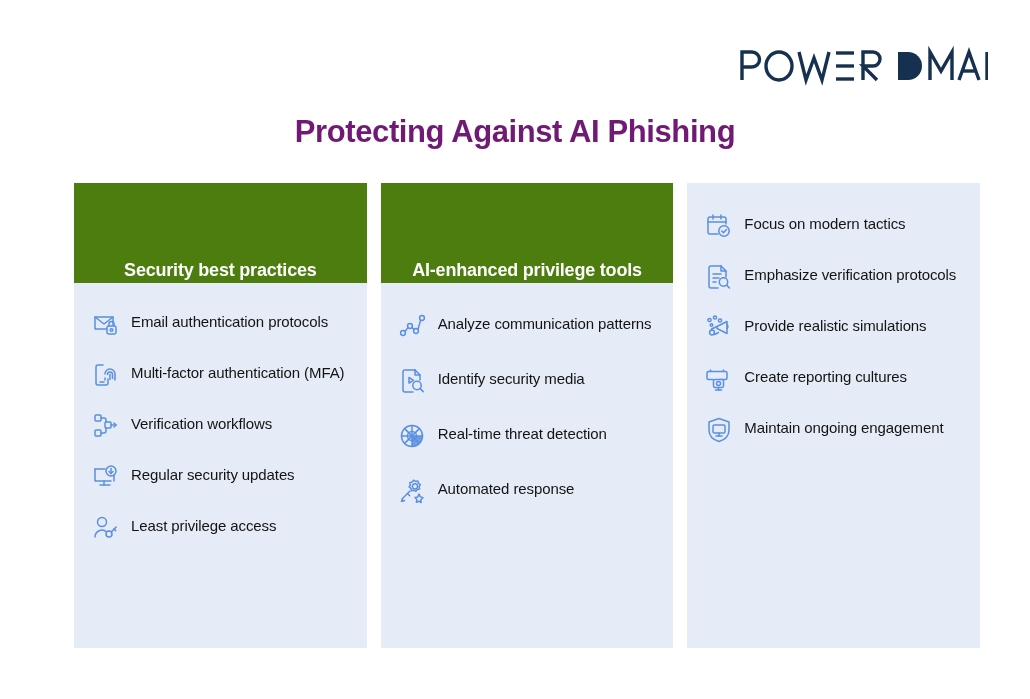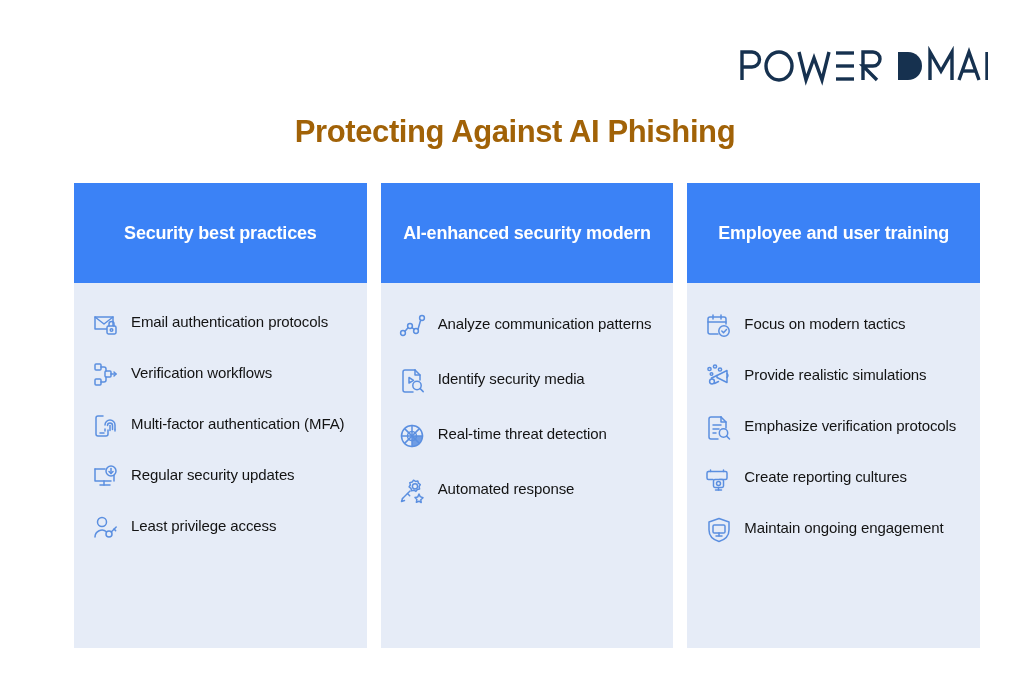--- a/index.html
+++ b/index.html
@@ -29,21 +29,21 @@
   
   .page-title {
     position: absolute;
     top: 114px;
     left: 0;
     width: 1030px;
     text-align: center;
     font-size: 31px;
     font-weight: 700;
     letter-spacing: -0.4px;
-    color: #a16207;
+    color: #701a75;
     font-family: "Liberation Sans", sans-serif;
   }
 
   
   .columns {
     position: absolute;
     top: 183px;
     left: 74px;
     width: 906px;
     height: 465px;
@@ -51,24 +51,24 @@
     gap: 14px;
   }
   .card {
     flex: 1 1 0;
     display: flex;
     flex-direction: column;
     background: #e6ecf7;
     overflow: hidden;
   }
   .card-header {
-    background: #3b82f6;
+    background: #4d7c0f;
     height: 100px;
     display: flex;
-    align-items: center;
+    align-items: flex-end;
     justify-content: center;
     padding: 0 16px;
     box-sizing: border-box;
   }
   .card-header-text {
     color: #ffffff;
     font-size: 18px;
     font-weight: 700;
     text-align: center;
     line-height: 25px;
@@ -165,45 +165,45 @@
             <path d="M17 16v-2a2.5 2.5 0 0 1 5 0v2"></path>
             <circle cx="19.5" cy="20" r="1.3"></circle>
           </svg>
         </span>
         <span class="item-label">Email authentication protocols</span>
       </div>
 
       <div class="item">
         <span class="item-icon">
           <svg viewBox="0 0 28 28" fill="none" stroke="#5b8fe0" stroke-width="1.5" stroke-linecap="round" stroke-linejoin="round">
+            <path d="M11 4H6a2 2 0 0 0-2 2v16a2 2 0 0 0 2 2h8a2 2 0 0 0 2-2v-4"></path>
+            <path d="M8 21h4"></path>
+            <path d="M13 13a5 5 0 0 1 10 0v4"></path>
+            <path d="M15.5 13.5a2.5 2.5 0 0 1 5 0v4"></path>
+            <path d="M18 13.5v5"></path>
+            <path d="M13 17v2"></path>
+            <path d="M23 17.5v1.5"></path>
+          </svg>
+        </span>
+        <span class="item-label">Multi-factor authentication (MFA)</span>
+      </div>
+
+      <div class="item">
+        <span class="item-icon">
+          <svg viewBox="0 0 28 28" fill="none" stroke="#5b8fe0" stroke-width="1.5" stroke-linecap="round" stroke-linejoin="round">
             <rect x="3" y="3" width="6" height="6" rx="1"></rect>
             <rect x="3" y="18" width="6" height="6" rx="1"></rect>
             <rect x="13" y="10" width="6" height="6" rx="1"></rect>
             <path d="M9 6h3a2 2 0 0 1 2 2v2"></path>
             <path d="M9 21h3a2 2 0 0 0 2-2v-3"></path>
             <path d="M19 13h5"></path>
             <path d="M22 11l2 2-2 2"></path>
           </svg>
         </span>
         <span class="item-label">Verification workflows</span>
-      </div>
-
-      <div class="item">
-        <span class="item-icon">
-          <svg viewBox="0 0 28 28" fill="none" stroke="#5b8fe0" stroke-width="1.5" stroke-linecap="round" stroke-linejoin="round">
-            <path d="M11 4H6a2 2 0 0 0-2 2v16a2 2 0 0 0 2 2h8a2 2 0 0 0 2-2v-4"></path>
-            <path d="M8 21h4"></path>
-            <path d="M13 13a5 5 0 0 1 10 0v4"></path>
-            <path d="M15.5 13.5a2.5 2.5 0 0 1 5 0v4"></path>
-            <path d="M18 13.5v5"></path>
-            <path d="M13 17v2"></path>
-            <path d="M23 17.5v1.5"></path>
-          </svg>
-        </span>
-        <span class="item-label">Multi-factor authentication (MFA)</span>
       </div>
 
 
       <div class="item">
         <span class="item-icon">
           <svg viewBox="0 0 28 28" fill="none" stroke="#5b8fe0" stroke-width="1.5" stroke-linecap="round" stroke-linejoin="round">
             <path d="M3 6h10"></path>
             <path d="M3 6v12h16"></path>
             <path d="M22 12v6"></path>
             <path d="M8 22h10"></path>
@@ -227,21 +227,21 @@
           </svg>
         </span>
         <span class="item-label">Least privilege access</span>
       </div>
 
     </div>
   </div>
 
   <div class="card">
     <div class="card-header">
-      <div class="card-header-text">AI-enhanced security modern</div>
+      <div class="card-header-text">AI-enhanced privilege tools</div>
     </div>
     <div class="card-body gap-b">
 
       <div class="item">
         <span class="item-icon">
           <svg viewBox="0 0 28 28" fill="none" stroke="#5b8fe0" stroke-width="1.5" stroke-linecap="round" stroke-linejoin="round">
             <circle cx="4" cy="21" r="2.4"></circle>
             <circle cx="11" cy="14" r="2.4"></circle>
             <circle cx="17" cy="19" r="2.4"></circle>
             <circle cx="23" cy="6" r="2.4"></circle>
@@ -293,37 +293,50 @@
             <path d="M20 17l1.2 2.6L24 20.8l-2.2 1.9.4 2.8-2.2-1.3-2.6 1 .5-2.8L16 20.4l2.8-.5z"></path>
           </svg>
         </span>
         <span class="item-label">Automated response</span>
       </div>
 
     </div>
   </div>
 
   <div class="card">
-    <div class="card-header">
-      <div class="card-header-text">Employee and user training</div>
-    </div>
     <div class="card-body gap-c">
 
       <div class="item">
         <span class="item-icon">
           <svg viewBox="0 0 28 28" fill="none" stroke="#5b8fe0" stroke-width="1.5" stroke-linecap="round" stroke-linejoin="round">
             <path d="M21 12V7a2 2 0 0 0-2-2H5a2 2 0 0 0-2 2v13a2 2 0 0 0 2 2h8"></path>
             <path d="M3 10h18"></path>
             <path d="M8 3v4"></path>
             <path d="M16 3v4"></path>
             <circle cx="19" cy="19" r="5.2" fill="#e6ecf7"></circle>
             <path d="M16.8 19l1.7 1.7 3-3.2"></path>
           </svg>
         </span>
         <span class="item-label">Focus on modern tactics</span>
+      </div>
+
+      <div class="item">
+        <span class="item-icon">
+          <svg viewBox="0 0 28 28" fill="none" stroke="#5b8fe0" stroke-width="1.5" stroke-linecap="round" stroke-linejoin="round">
+            <path d="M16 3H6a2 2 0 0 0-2 2v18a2 2 0 0 0 2 2h7"></path>
+            <path d="M16 3l5 5v6"></path>
+            <path d="M16 3v5h5"></path>
+            <path d="M8 11h8"></path>
+            <path d="M8 15h6"></path>
+            <path d="M8 19h3"></path>
+            <circle cx="18.5" cy="19" r="4.2" fill="#e6ecf7"></circle>
+            <path d="M21.6 22.1l2.9 2.9"></path>
+          </svg>
+        </span>
+        <span class="item-label">Emphasize verification protocols</span>
       </div>
 
       <div class="item">
         <span class="item-icon">
           <svg viewBox="0 0 28 28" fill="none" stroke="#5b8fe0" stroke-width="1.5" stroke-linecap="round" stroke-linejoin="round">
             <circle cx="4.5" cy="6" r="1.6"></circle>
             <circle cx="10" cy="3.5" r="1.6"></circle>
             <circle cx="15" cy="6.5" r="1.6"></circle>
             <circle cx="6.5" cy="11" r="1.3"></circle>
             <path d="M12 12.5l10-5v12l-10-5z"></path>
@@ -331,36 +344,20 @@
             <circle cx="7" cy="18.5" r="2.4" fill="#e6ecf7"></circle>
             <path d="M22 10.5a3 3 0 0 1 0 4"></path>
           </svg>
         </span>
         <span class="item-label">Provide realistic simulations</span>
       </div>
 
       <div class="item">
         <span class="item-icon">
           <svg viewBox="0 0 28 28" fill="none" stroke="#5b8fe0" stroke-width="1.5" stroke-linecap="round" stroke-linejoin="round">
-            <path d="M16 3H6a2 2 0 0 0-2 2v18a2 2 0 0 0 2 2h7"></path>
-            <path d="M16 3l5 5v6"></path>
-            <path d="M16 3v5h5"></path>
-            <path d="M8 11h8"></path>
-            <path d="M8 15h6"></path>
-            <path d="M8 19h3"></path>
-            <circle cx="18.5" cy="19" r="4.2" fill="#e6ecf7"></circle>
-            <path d="M21.6 22.1l2.9 2.9"></path>
-          </svg>
-        </span>
-        <span class="item-label">Emphasize verification protocols</span>
-      </div>
-
-      <div class="item">
-        <span class="item-icon">
-          <svg viewBox="0 0 28 28" fill="none" stroke="#5b8fe0" stroke-width="1.5" stroke-linecap="round" stroke-linejoin="round">
             <path d="M3.5 6.5h17a1.5 1.5 0 0 1 1.5 1.5v5a1.5 1.5 0 0 1-1.5 1.5h-6"></path>
             <path d="M3.5 6.5A1.5 1.5 0 0 0 2 8v5a1.5 1.5 0 0 0 1.5 1.5H8"></path>
             <path d="M5.5 6.5V5"></path>
             <path d="M18.5 6.5V5"></path>
             <rect x="8.5" y="14.5" width="10" height="8" rx="1.4" fill="#e6ecf7"></rect>
             <circle cx="13.5" cy="18.5" r="2"></circle>
             <path d="M13.5 22.5v2.5"></path>
             <path d="M10.5 25h6"></path>
           </svg>
         </span>

